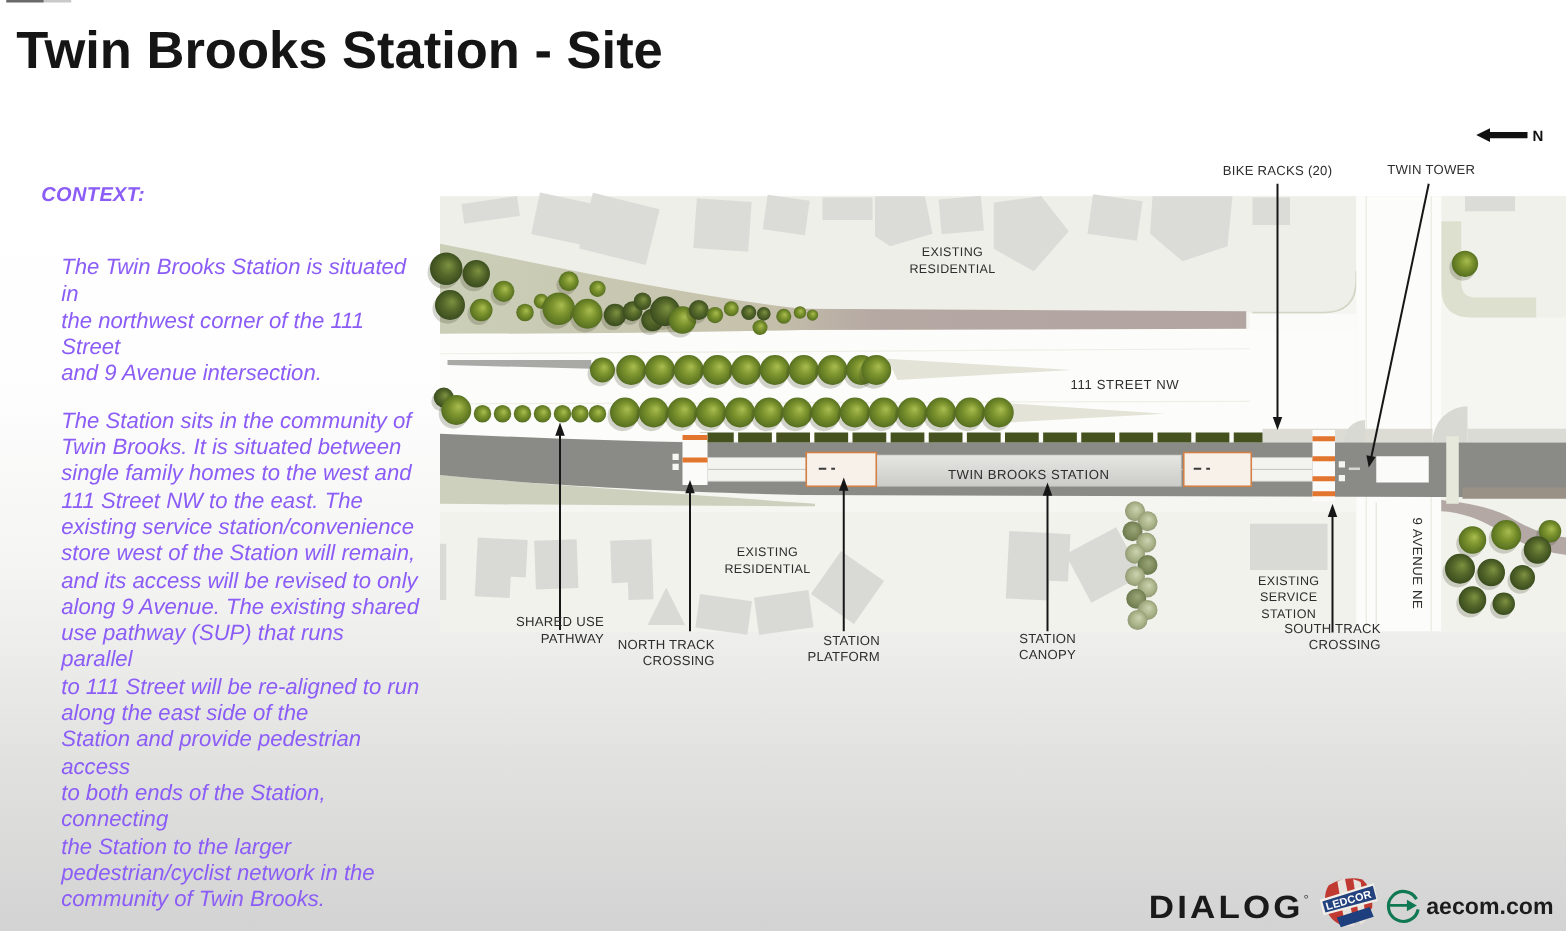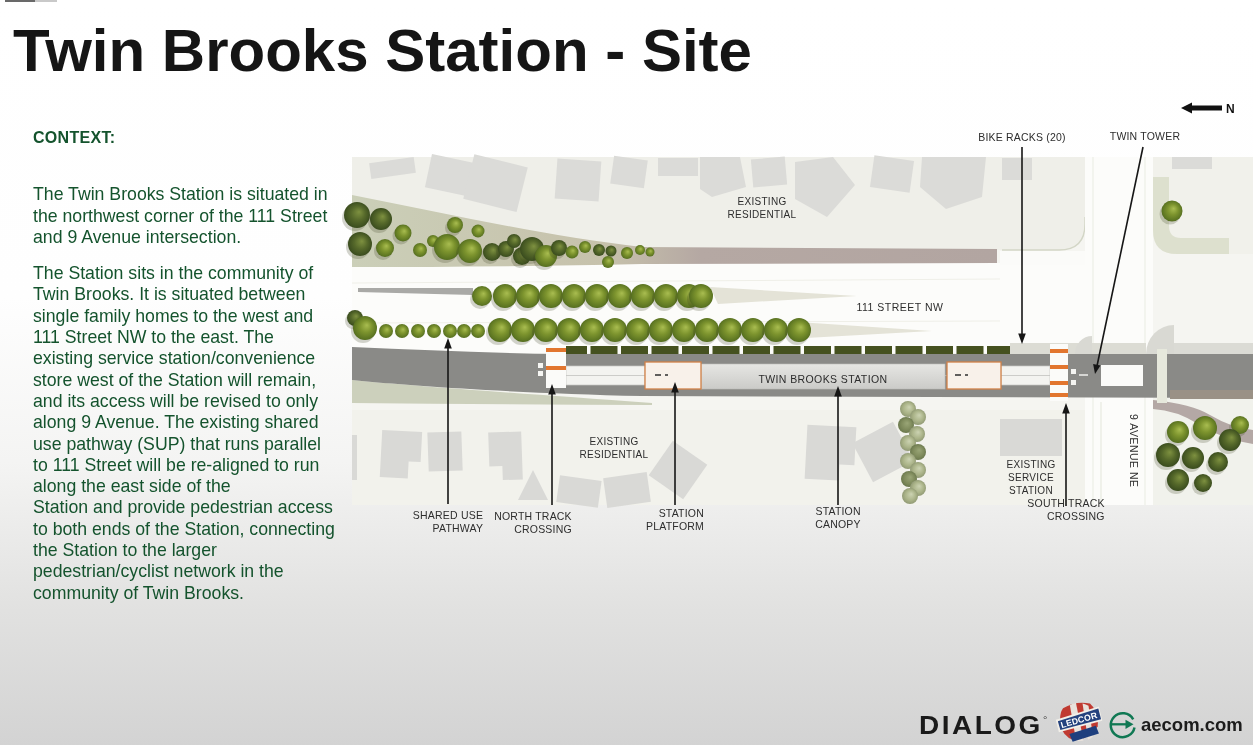--- a/index.html
+++ b/index.html
@@ -3,28 +3,28 @@
 <meta charset="utf-8">
 <style>
   html,body{margin:0;padding:0;}
   body{
     width:1253px;height:745px;overflow:hidden;position:relative;
     font-family:"Liberation Sans",sans-serif;
     background:linear-gradient(180deg,#ffffff 0%,#fefefe 40%,#f4f4f3 62%,#e1e1e0 82%,#d3d3d3 100%);
   }
   .abs{position:absolute;}
   #title{
-    left:13px;top:16px;font-size:60px;font-weight:bold;color:#151515;
+    left:13px;top:16px;font-size:42px;font-weight:bold;color:#151515;
     letter-spacing:0px;white-space:nowrap;
   }
   #context{
-    left:33px;top:127px;width:320px;color:#14532d;font-size:17.7px;line-height:21.3px;
+    left:33px;top:146px;width:320px;color:#8b5cf6;font-size:17.7px;line-height:21.3px;font-style:italic;
   }
   #context .hd{font-weight:bold;font-size:16px;letter-spacing:.3px;}
-  #context p{margin:0;}
+  #context p{margin:16px;}
   .maplbl{position:absolute;font-size:10.5px;line-height:12.5px;color:#2d2d2d;
     text-align:right;transform:translateX(-50%);white-space:nowrap;letter-spacing:.2px;}
   #dialog{left:919px;top:711px;font-size:28px;font-weight:bold;color:#1a1a1a;letter-spacing:2.5px;transform:scaleY(0.92);transform-origin:top left;}
   #aecomtxt{left:1141px;top:714px;font-size:18.5px;font-weight:bold;color:#1c1c1c;letter-spacing:0px;}
   #smudge1{left:5px;top:0;width:30px;height:2px;background:#444;opacity:.8;}
   #smudge2{left:35px;top:0;width:22px;height:2px;background:#bbb;opacity:.8;}
 </style>
 </head>
 <body>
   <div id="smudge1" class="abs"></div>
@@ -361,21 +361,21 @@
     </g>
   </g>
 
   <g>
     <line x1="1190" y1="108" x2="1222" y2="108" stroke="#111" stroke-width="5"></line>
     <polygon points="1181,108 1192,102.5 1192,113.5" fill="#111"></polygon>
     <text x="1226" y="113" font-family="Liberation Sans, sans-serif" font-size="12" font-weight="bold" fill="#111">N</text>
   </g>
   </svg>
 
-  <div class="maplbl" style="left:448px;top:509px">SHARED USE<br>PATHWAY</div>
+  <div class="maplbl" style="left:448px;top:492px">SHARED USE<br>PATHWAY</div>
   <div class="maplbl" style="left:533px;top:510px">NORTH TRACK<br>CROSSING</div>
   <div class="maplbl" style="left:675px;top:507px">STATION<br>PLATFORM</div>
   <div class="maplbl" style="left:838px;top:505px">STATION<br>CANOPY</div>
   <div class="maplbl" style="left:1066px;top:497px">SOUTH TRACK<br>CROSSING</div>
 
   <div class="maplbl" style="left:1022px;top:131px">BIKE RACKS (20)</div>
   <div class="maplbl" style="left:1145px;top:130px">TWIN TOWER</div>
 
   <div id="dialog" class="abs">DIALOG<span style="font-size:12px;vertical-align:14px;letter-spacing:0">◦</span></div>
   <div id="aecomtxt" class="abs">aecom.com</div>

